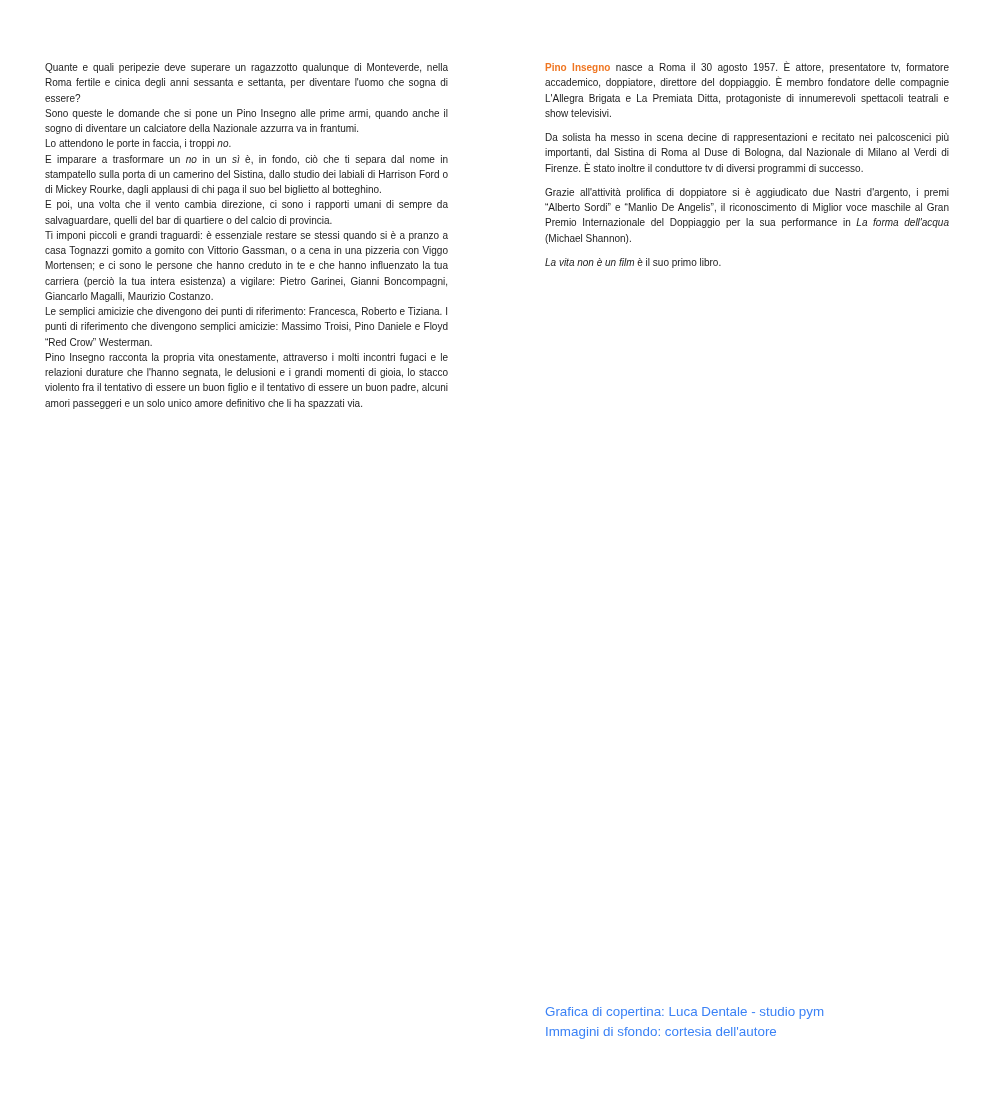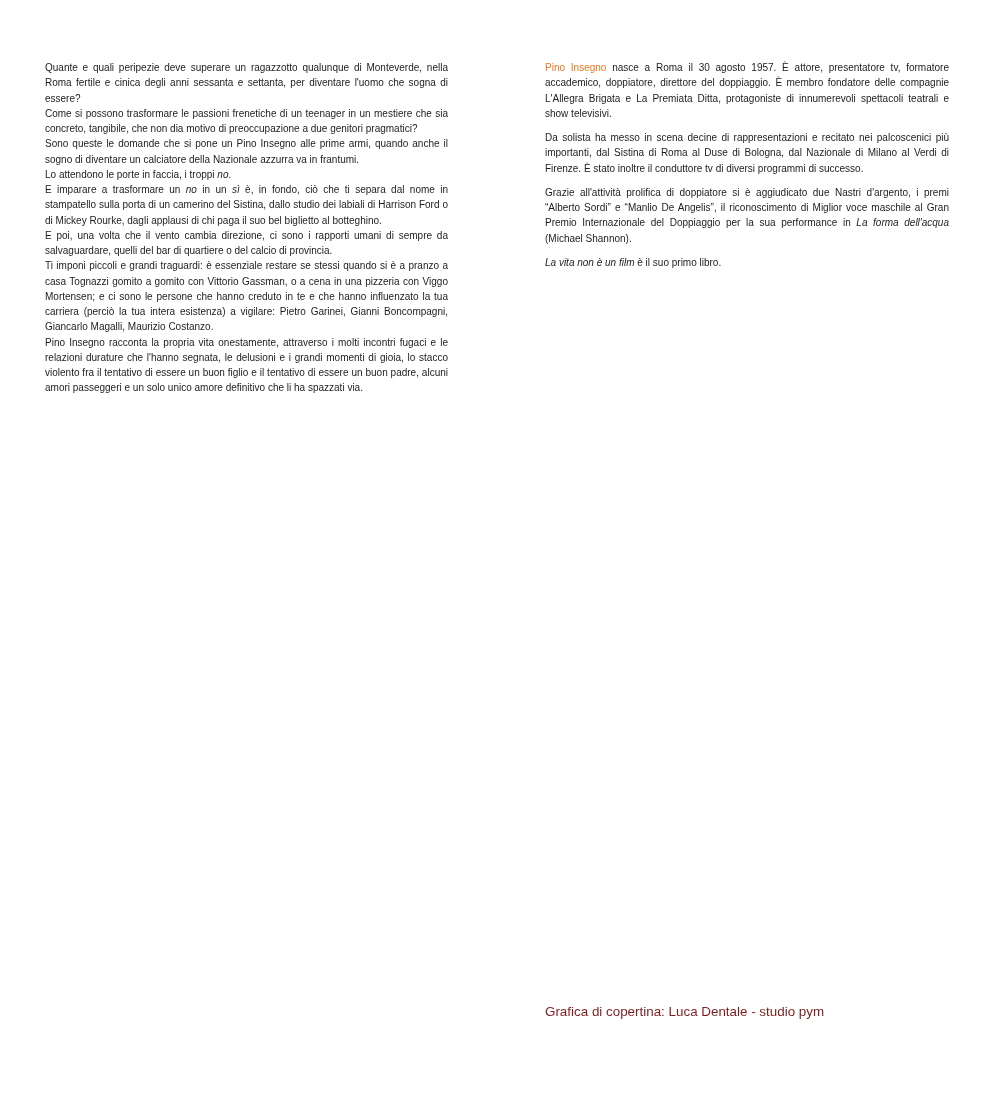--- a/index.html
+++ b/index.html
@@ -42,57 +42,58 @@
     letter-spacing: 0.0px;
   }
   .blurb p + p {
     margin-top: 0px;
   }
   .bio p + p {
     margin-top: 9px;
   }
   .author-name {
     color: #ef7622;
-    font-weight: normal;
+    font-weight: bold;
   }
   em, .it {
   }
   .credits {
     position: absolute;
     left: 545px;
     top: 1002px;
     width: 420px;
   }
   .credits .line {
     font-size: 13.4px;
     line-height: 1.52;
-    color: #7f1d1d;
+    color: #3b82f6;
     white-space: nowrap;
   }
 </style>
 </head>
 <body>
 
 <div class="page">
 
   <div class="col col-left blurb">
     <p>Quante e quali peripezie deve superare un ragazzotto qualunque di Monteverde, nella Roma fertile e cinica degli anni sessanta e settanta, per diventare l'uomo che sogna di essere?</p>
-    <p>Come si possono trasformare le passioni frenetiche di un teenager in un mestiere che sia concreto, tangibile, che non dia motivo di preoccupazione a due genitori pragmatici?</p>
     <p>Sono queste le domande che si pone un Pino Insegno alle prime armi, quando anche il sogno di diventare un calciatore della Nazionale azzurra va in frantumi.</p>
     <p>Lo attendono le porte in faccia, i troppi <em class="it">no</em>.</p>
     <p>E imparare a trasformare un <em class="it">no</em> in un <em class="it">sì</em> è, in fondo, ciò che ti separa dal nome in stampatello sulla porta di un camerino del Sistina, dallo studio dei labiali di Harrison Ford o di Mickey Rourke, dagli applausi di chi paga il suo bel biglietto al botteghino.</p>
     <p>E poi, una volta che il vento cambia direzione, ci sono i rapporti umani di sempre da salvaguardare, quelli del bar di quartiere o del calcio di provincia.</p>
     <p>Ti imponi piccoli e grandi traguardi: è essenziale restare se stessi quando si è a pranzo a casa Tognazzi gomito a gomito con Vittorio Gassman, o a cena in una pizzeria con Viggo Mortensen; e ci sono le persone che hanno creduto in te e che hanno influenzato la tua carriera (perciò la tua intera esistenza) a vigilare: Pietro Garinei, Gianni Boncompagni, Giancarlo Magalli, Maurizio Costanzo.</p>
+    <p>Le semplici amicizie che divengono dei punti di riferimento: Francesca, Roberto e Tiziana. I punti di riferimento che divengono semplici amicizie: Massimo Troisi, Pino Daniele e Floyd “Red Crow” Westerman.</p>
     <p>Pino Insegno racconta la propria vita onestamente, attraverso i molti incontri fugaci e le relazioni durature che l'hanno segnata, le delusioni e i grandi momenti di gioia, lo stacco violento fra il tentativo di essere un buon figlio e il tentativo di essere un buon padre, alcuni amori passeggeri e un solo unico amore definitivo che li ha spazzati via.</p>
   </div>
 
   <div class="col col-right bio">
     <p><span class="author-name">Pino Insegno</span><span> nasce a Roma il 30 agosto 1957. È attore, presentatore tv, formatore accademico, doppiatore, direttore del doppiaggio. È membro fondatore delle compagnie L'Allegra Brigata e La Premiata Ditta, protagoniste di innumerevoli spettacoli teatrali e show televisivi.</span></p>
     <p>Da solista ha messo in scena decine di rappresentazioni e recitato nei palcoscenici più importanti, dal Sistina di Roma al Duse di Bologna, dal Nazionale di Milano al Verdi di Firenze. È stato inoltre il conduttore tv di diversi programmi di successo.</p>
     <p><span>Grazie all'attività prolifica di doppiatore si è aggiudicato due Nastri d'argento, i premi “Alberto Sordi” e “Manlio De Angelis”, il riconoscimento di Miglior voce maschile al Gran Premio Internazionale del Doppiaggio per la sua performance in </span><em class="it">La forma dell'acqua</em><span> (Michael Shannon).</span></p>
     <p><em class="it">La vita non è un film</em><span> è il suo primo libro.</span></p>
   </div>
 
   <div class="credits">
     <div class="line">Grafica di copertina: Luca Dentale - studio pym</div>
+    <div class="line">Immagini di sfondo: cortesia dell'autore</div>
   </div>
 
 </div>
 
 </body></html>

